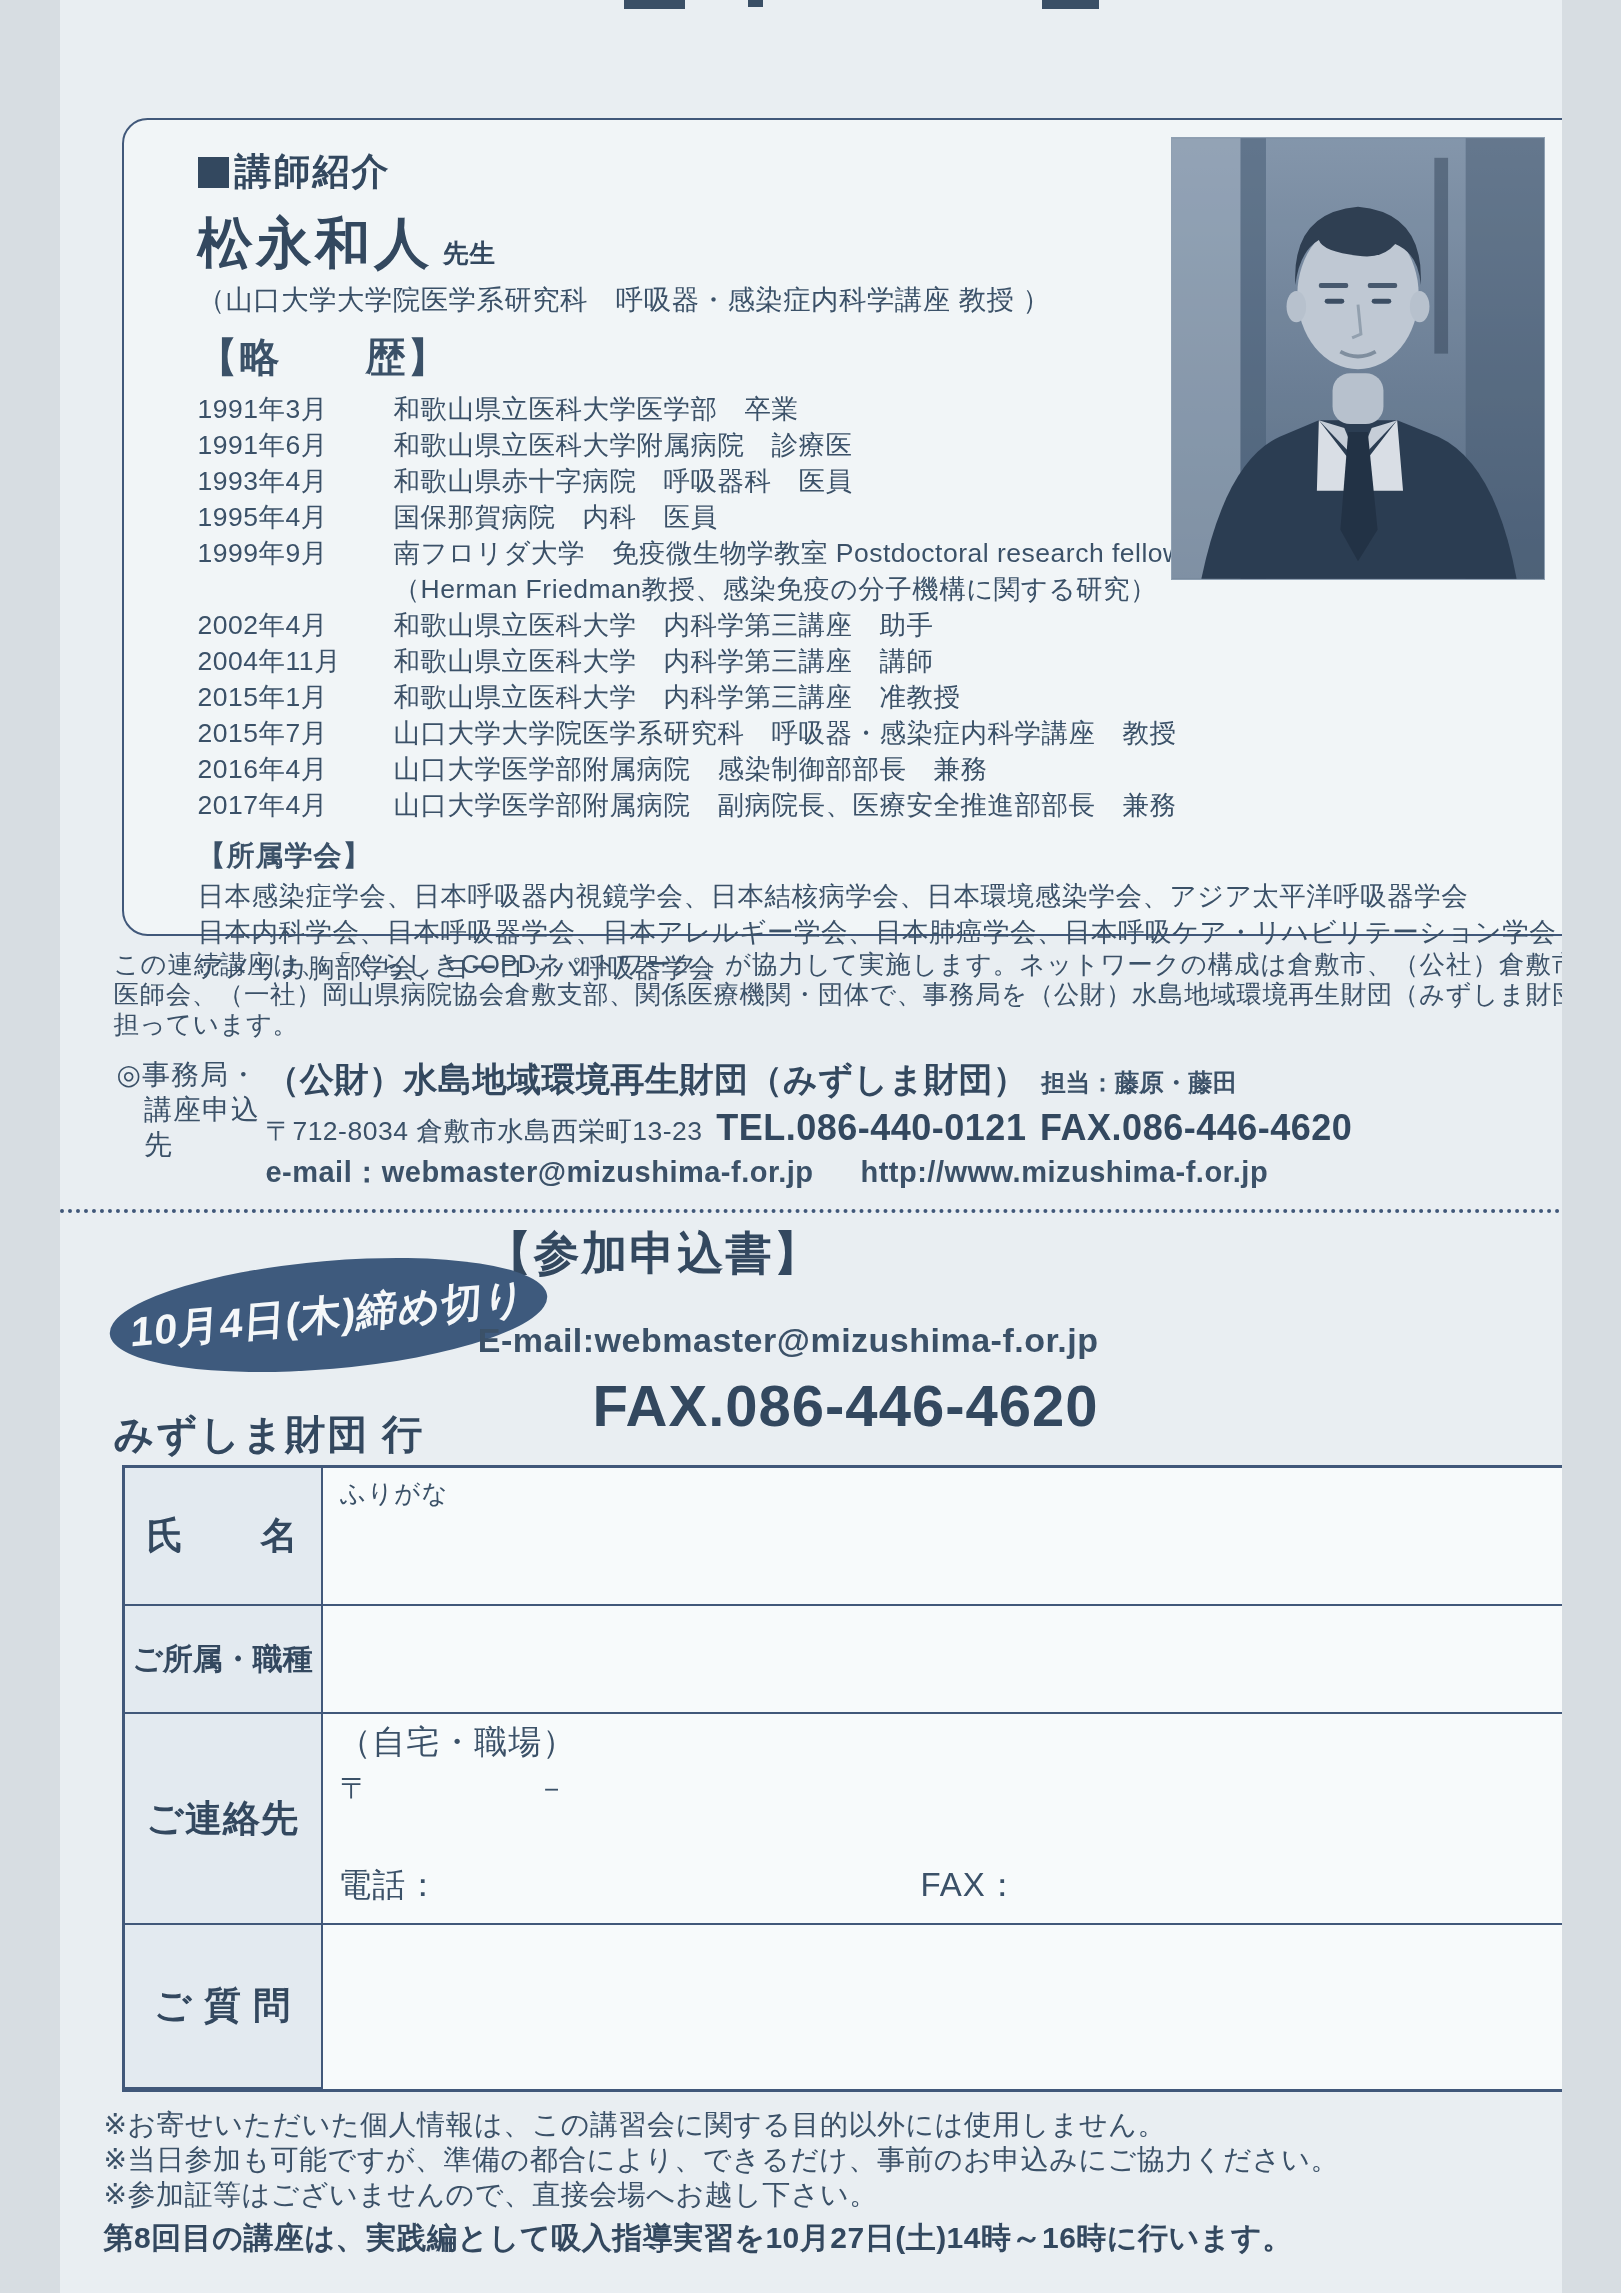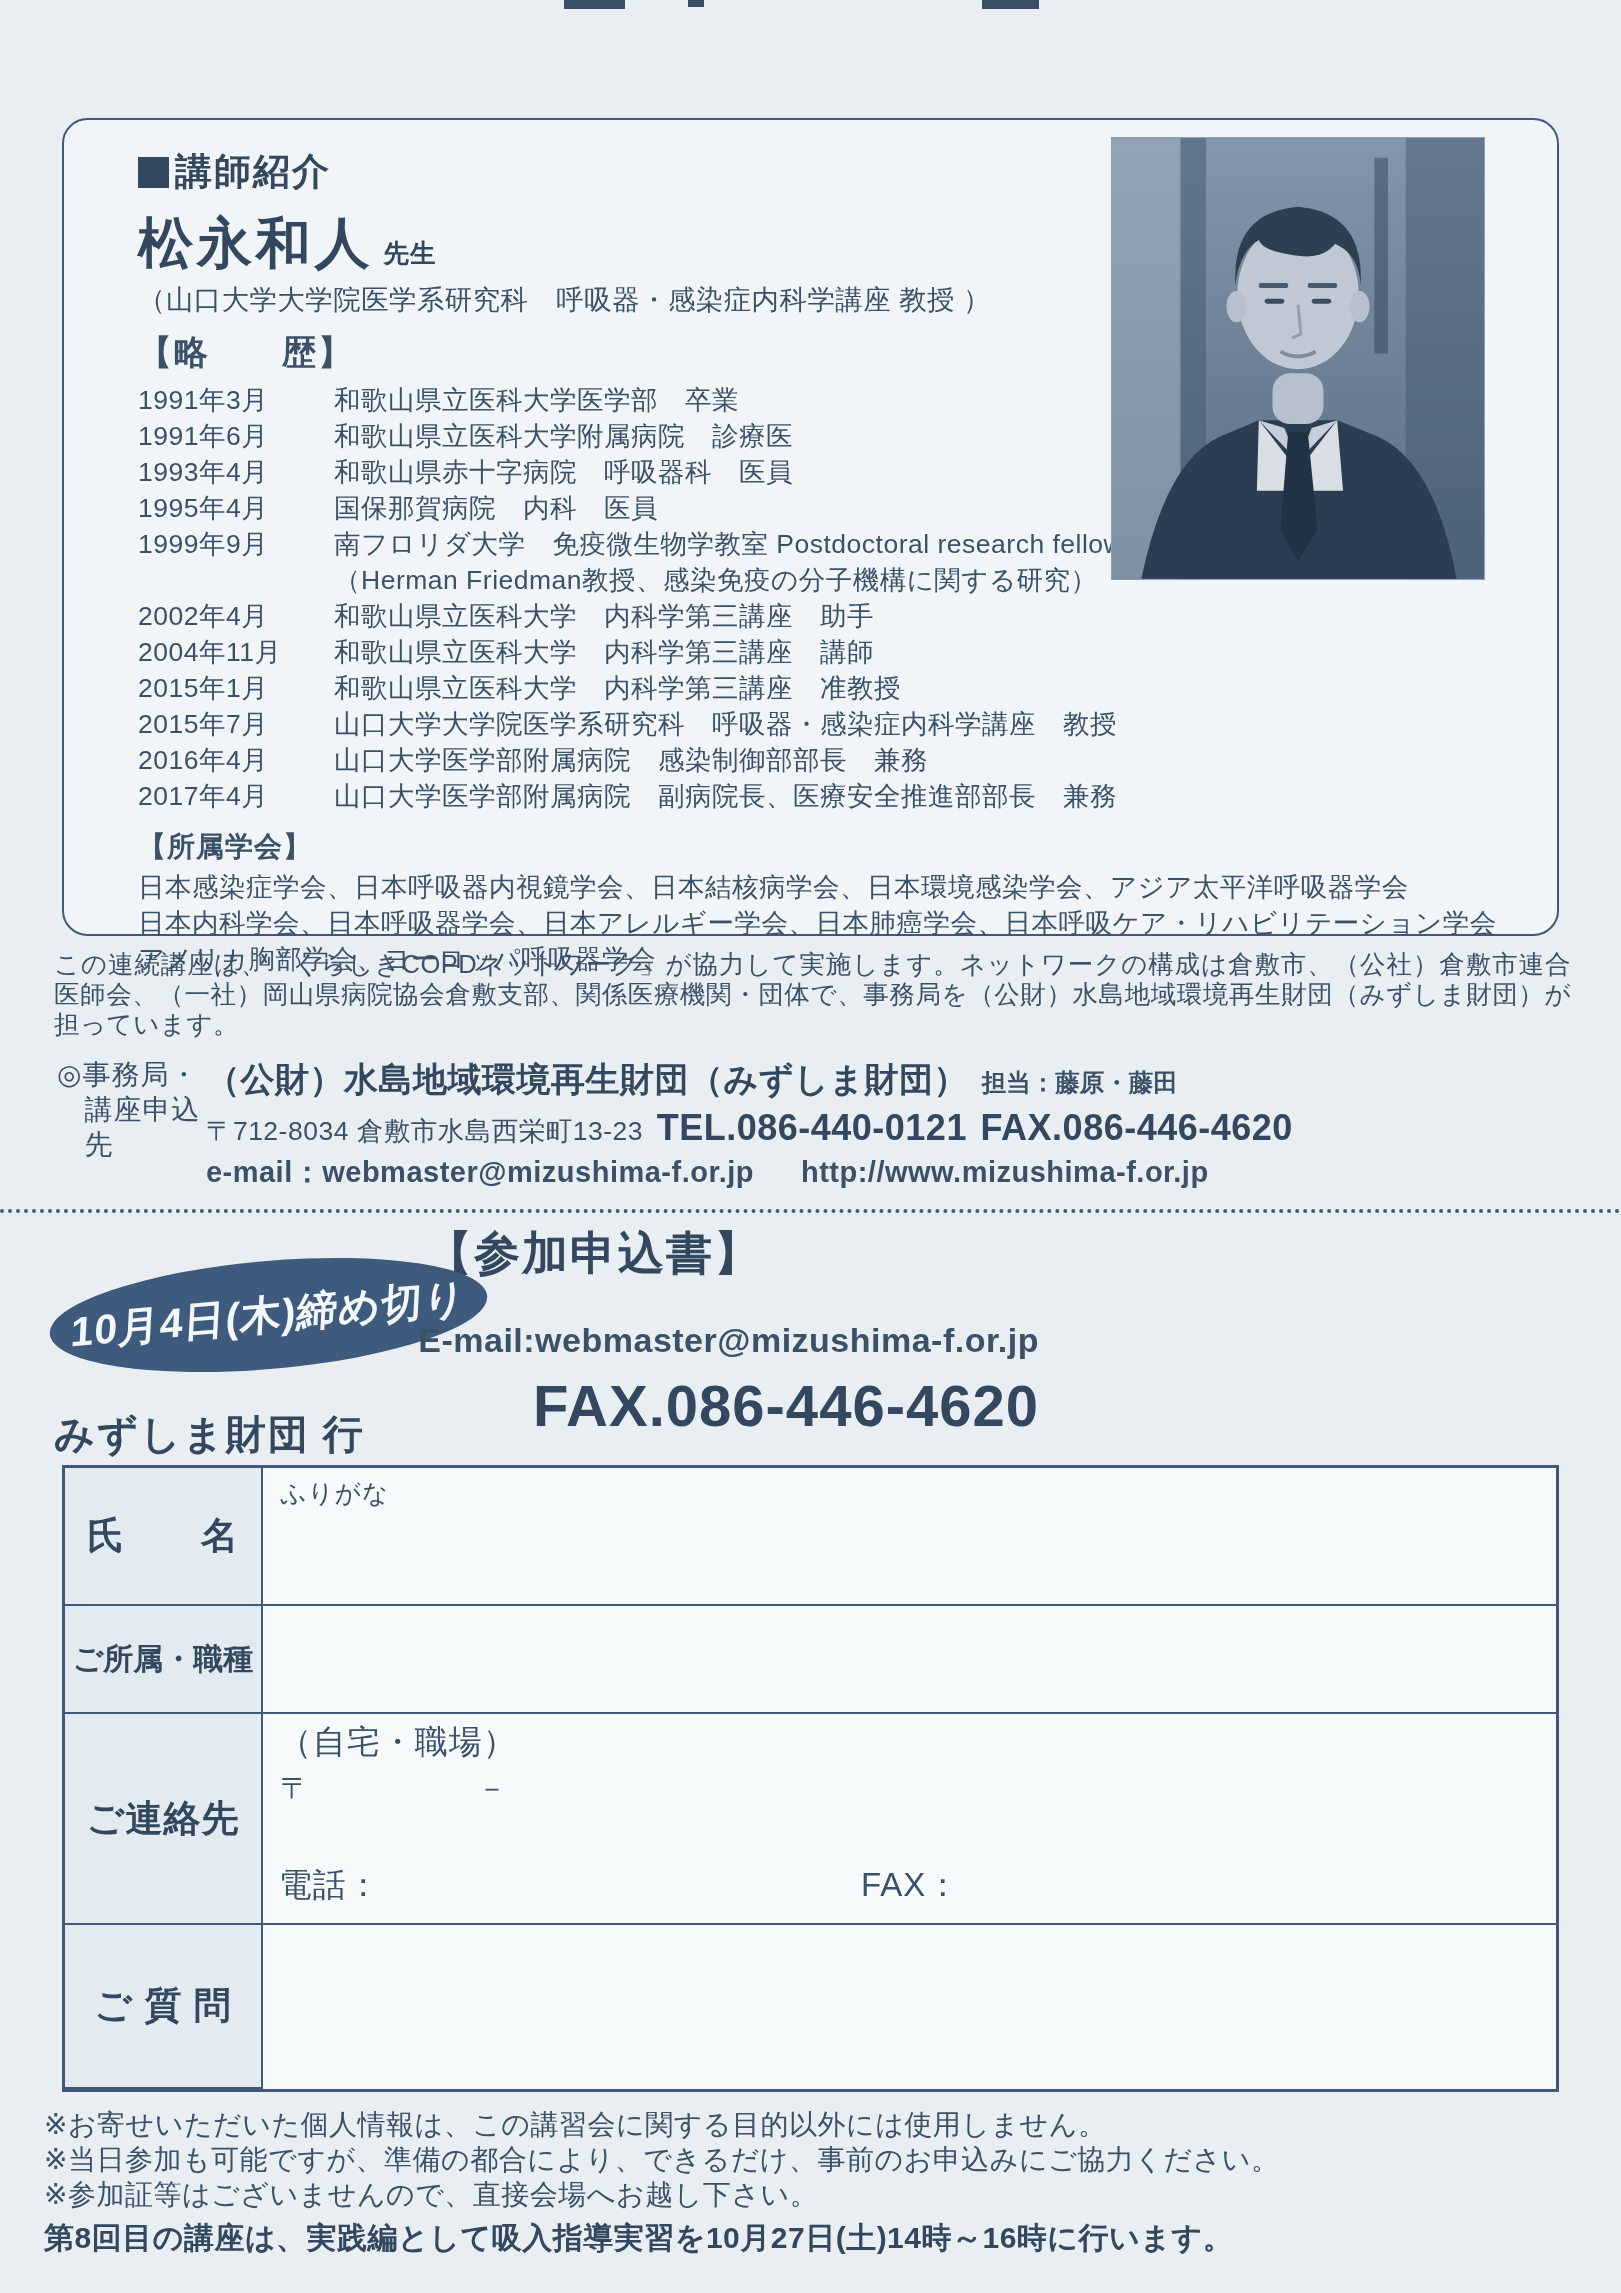--- a/index.html
+++ b/index.html
@@ -8,35 +8,35 @@
     --accent:#3e5a7d;
     --border:#41587a;
     --page-bg:#e9eef2;
     --box-bg:#f1f5f7;
     --cell-label:#e3eaf0;
     --cell-input:#f7fafb;
   }
   *{margin:0;padding:0;box-sizing:border-box;}
   html,body{background:#d7dde2;}
   body{font-family:"Liberation Sans","DejaVu Sans",sans-serif;color:var(--ink);}
-  #page{position:relative;width:1621px;height:2294px;background:var(--page-bg);margin:0 auto;overflow:hidden;}
+  #page{position:relative;width:1502px;height:2294px;background:var(--page-bg);margin:0 auto;overflow:hidden;}
 
   
   .artifact{position:absolute;background:#3a4f66;}
 
   
   .profile-box{position:absolute;left:62px;top:118px;width:1497px;height:818px;
     border:2.9px solid var(--border);border-radius:25.5px;background:var(--box-bg);
     padding:27.4px 39px 0 74px;}
   .section-heading{display:flex;align-items:center;font-size:37px;font-weight:bold;color:var(--ink-dark);letter-spacing:2px;}
   .square-icon{display:inline-block;width:31px;height:31px;background:var(--ink-dark);margin-right:5.9px;}
   .lect-name{margin-top:9.8px;font-size:55px;font-weight:bold;color:var(--ink-dark);letter-spacing:3.9px;}
   .lect-honorific{font-size:25.5px;font-weight:bold;margin-left:9.8px;letter-spacing:1px;}
   .lect-affil{margin-top:1px;font-size:27.4px;letter-spacing:0.5px;}
-  .blk-heading{margin-top:11.8px;font-size:34px;font-weight:bold;letter-spacing:2px;}
+  .blk-heading{margin-top:11.8px;font-size:40px;font-weight:bold;letter-spacing:2px;}
   .career-list{margin-top:5.9px;}
   .career-row{display:flex;font-size:26.5px;line-height:36px;letter-spacing:0.5px;}
   .c-date{flex:0 0 196px;}
   .c-desc{flex:1;}
   .societies{margin-top:3.9px;}
   .societies .soc-line{font-size:26.5px;line-height:36px;letter-spacing:0.5px;}
   .soc-heading{margin-top:13.7px;font-size:28px;font-weight:bold;letter-spacing:1px;}
 
   
   .photo{position:absolute;left:1111px;top:137px;width:374px;height:443px;

